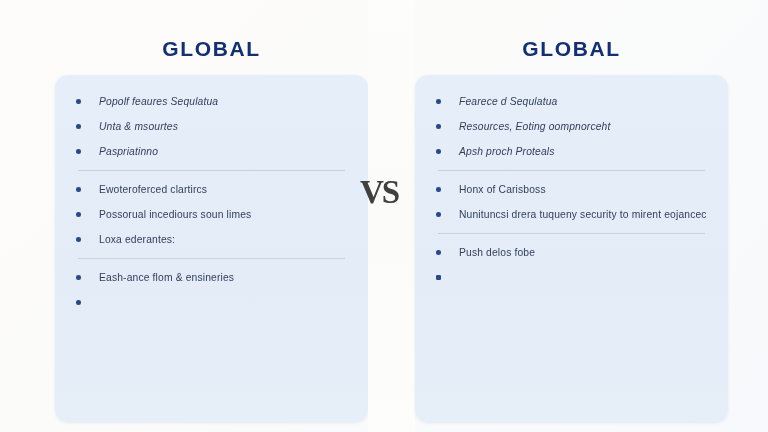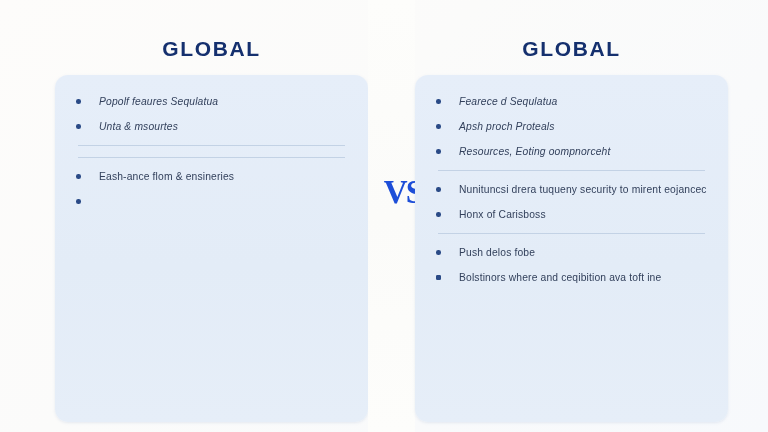--- a/index.html
+++ b/index.html
@@ -105,24 +105,24 @@
     top: 0;
     width: 47px;
     height: 432px;
     background: linear-gradient(180deg, #fdfdfb 0%, #fbfbf9 50%, #fdfdfb 100%);
   }
   .vs-text {
     position: absolute;
     left: 360px;
     top: 176px;
     width: 62px;
-    text-align: right;
+    text-align: left;
     font-size: 33px;
     font-weight: bold;
-    color: #1d4ed8;
+    color: #404040;
     font-family: "Liberation Serif", serif;
     letter-spacing: -2px;
     line-height: 1;
   }
 </style>
 </head>
 <body>
 
 <div class="stage">
 
@@ -133,24 +133,42 @@
 
       <div class="group g1">
         <div class="bullet-row">
           <span class="dot"></span>
           <span>Popolf feaures Sequlatua</span>
         </div>
         <div class="bullet-row">
           <span class="dot"></span>
           <span>Unta &amp; msourtes</span>
         </div>
-      </div>
-
-      <div class="divider"></div>
-
+        <div class="bullet-row">
+          <span class="dot"></span>
+          <span>Paspriatinno</span>
+        </div>
+      </div>
+
+      <div class="divider"></div>
+
+      <div class="group g2">
+        <div class="bullet-row">
+          <span class="dot"></span>
+          <span>Ewoteroferced clartircs</span>
+        </div>
+        <div class="bullet-row">
+          <span class="dot"></span>
+          <span>Possorual incediours soun limes</span>
+        </div>
+        <div class="bullet-row">
+          <span class="dot"></span>
+          <span>Loxa ederantes:</span>
+        </div>
+      </div>
 
       <div class="divider"></div>
 
       <div class="group g3">
         <div class="bullet-row">
           <span class="dot"></span>
           <span>Eash-ance flom &amp; ensineries</span>
         </div>
         <div class="bullet-row">
           <span class="dot"></span>
@@ -168,56 +186,55 @@
 
     <div class="card">
 
       <div class="group g1">
         <div class="bullet-row">
           <span class="dot"></span>
           <span>Fearece d Sequlatua</span>
         </div>
         <div class="bullet-row">
           <span class="dot"></span>
+          <span>Resources, Eoting oompnorceht</span>
+        </div>
+        <div class="bullet-row">
+          <span class="dot"></span>
           <span>Apsh proch Proteals</span>
         </div>
-        <div class="bullet-row">
-          <span class="dot"></span>
-          <span>Resources, Eoting oompnorceht</span>
-        </div>
       </div>
 
       <div class="divider"></div>
 
       <div class="group g2">
         <div class="bullet-row">
           <span class="dot"></span>
+          <span>Honx of Carisboss</span>
+        </div>
+        <div class="bullet-row">
+          <span class="dot"></span>
           <span>Nunituncsi drera tuqueny security to mirent eojancec</span>
         </div>
-        <div class="bullet-row">
-          <span class="dot"></span>
-          <span>Honx of Carisboss</span>
-        </div>
       </div>
 
       <div class="divider"></div>
 
       <div class="group g3">
         <div class="bullet-row">
           <span class="dot"></span>
           <span>Push delos fobe</span>
         </div>
         <div class="bullet-row">
           <span class="dot"></span>
         </div>
         <div class="bullet-row">
           <span class="dot"></span>
         </div>
         <div class="bullet-row">
           <span class="dot"></span>
-          <span>Bolstinors where and ceqibition ava toft ine</span>
         </div>
       </div>
 
     </div>
   </div>
 
 </div>
 
 </body></html>

